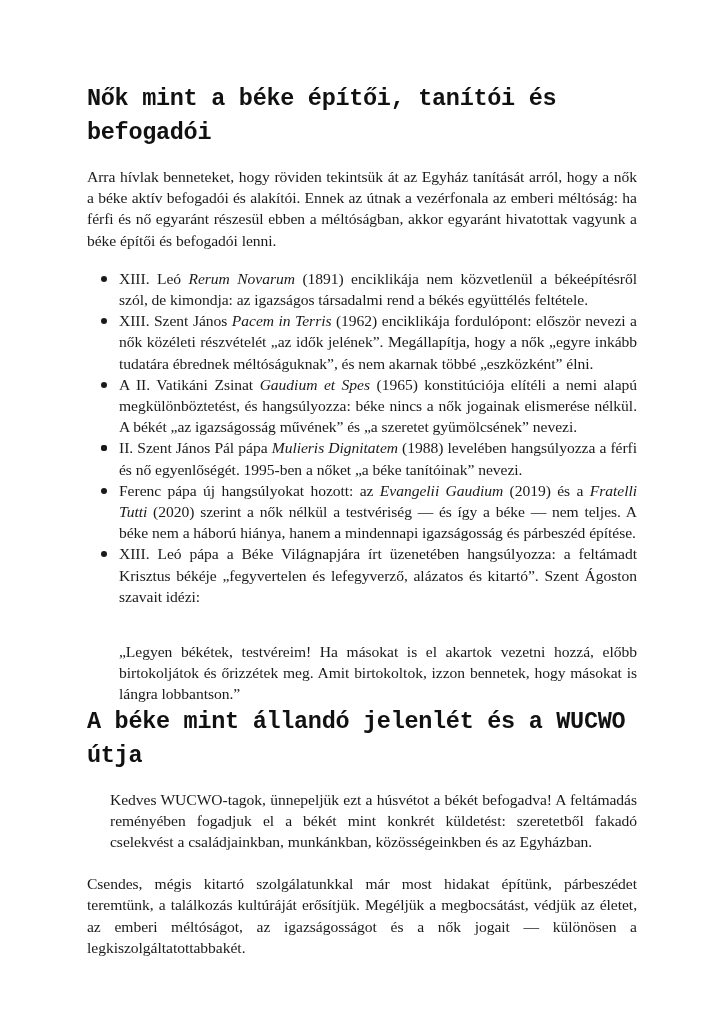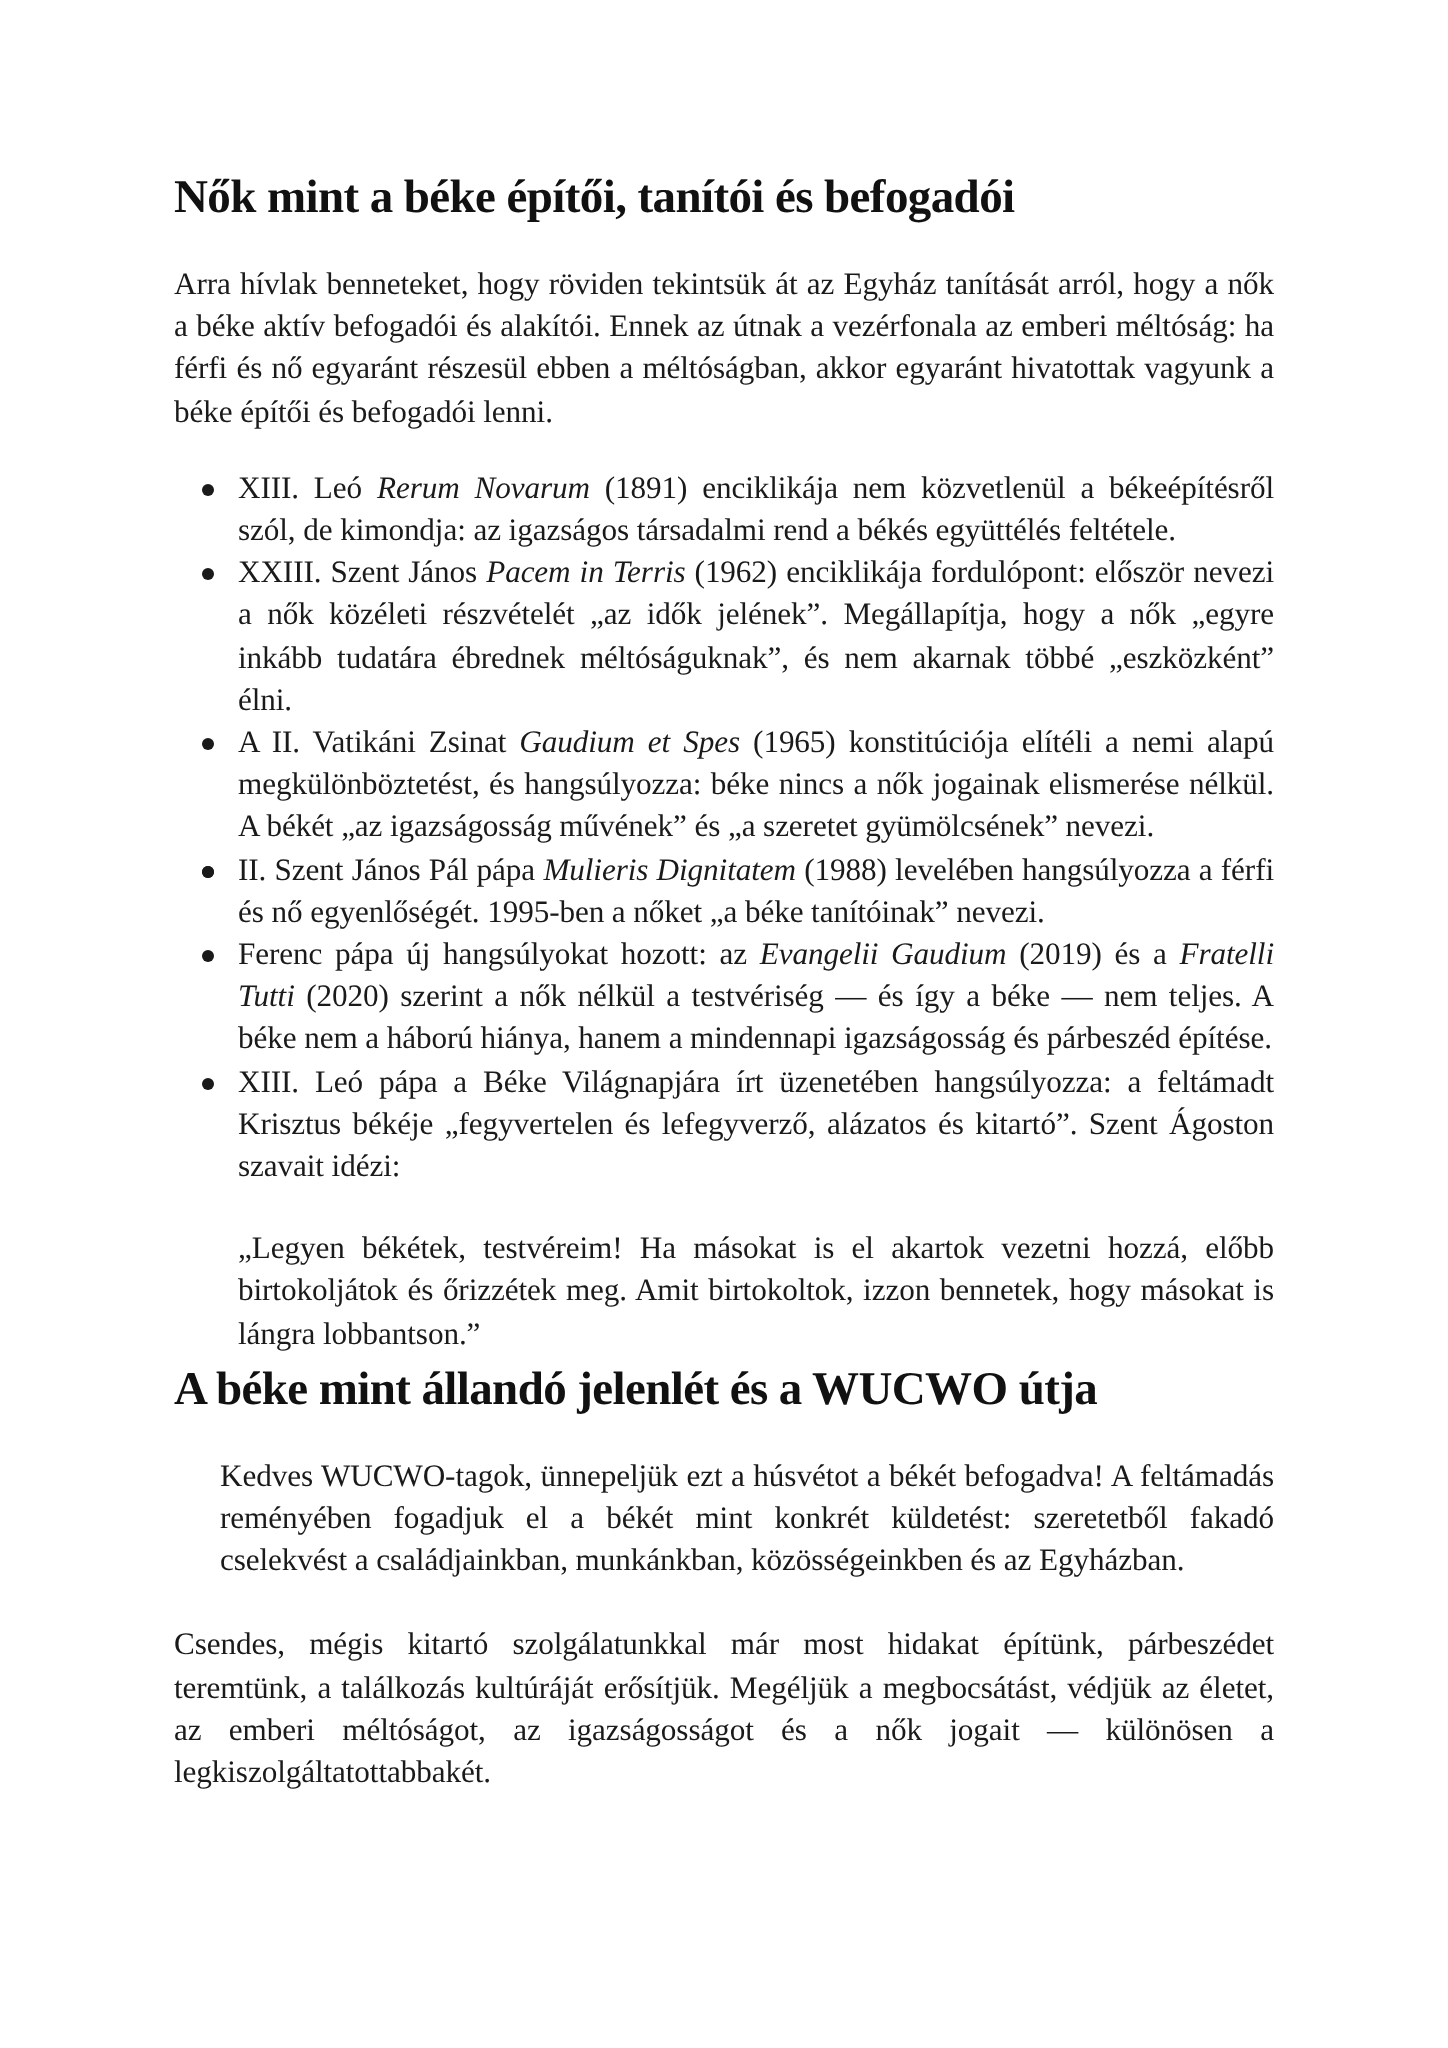--- a/index.html
+++ b/index.html
@@ -4,36 +4,36 @@
   <style>
     html, body { margin: 0; padding: 0; background: #ffffff; }
     body {
       width: 724px; height: 1024px; overflow: hidden;
       font-family: "Liberation Serif", "DejaVu Serif", serif;
       color: #1a1a1a;
     }
     .page { position: relative; width: 724px; height: 1024px; }
     .content { position: absolute; left: 87px; top: 82px; width: 550px; }
     h1 {
-      font-family: Liberation Serif, serif;
+      font-family: Liberation Mono, monospace;
       font-weight: bold; font-size: 23.5px; letter-spacing: -0.3px;
       margin: 0; line-height: 34px; color: #111;
     }
     p, li {
       font-size: 15.6px; line-height: 21.2px; text-align: justify;
       margin: 0; letter-spacing: -0.05px;
     }
     p.lead { margin-top: 16px; }
     ul { list-style: none; margin: 17px 0 0 0; padding: 0; }
     ul li { position: relative; padding-left: 32px; }
     ul li .bullet {
       position: absolute; left: 14px; top: 8px;
       width: 6px; height: 6px; border-radius: 50%; background: #1a1a1a;
     }
-    .quote { margin-top: 20px; padding-left: 32px; }
+    .quote { margin-top: 34px; padding-left: 32px; }
     h1.second { }
     p.body2 { margin-top: 16px; margin-left: 23px; }
     p.body3 { margin-top: 21px; }
     i { font-style: italic; }
   </style>
 </head>
 <body>
 
 <div class="page">
   <div class="content">
@@ -41,21 +41,21 @@
     <h1>Nők mint a béke építői, tanítói és befogadói</h1>
     <p class="lead">Arra hívlak benneteket, hogy röviden tekintsük át az Egyház tanítását arról, hogy a nők a béke aktív befogadói és alakítói. Ennek az útnak a vezérfonala az emberi méltóság: ha férfi és nő egyaránt részesül ebben a méltóságban, akkor egyaránt hivatottak vagyunk a béke építői és befogadói lenni.</p>
 
     <ul>
       <li>
         <span class="bullet"></span>
         <span>XIII. Leó </span><i>Rerum Novarum</i><span> (1891) enciklikája nem közvetlenül a békeépítésről szól, de kimondja: az igazságos társadalmi rend a békés együttélés feltétele.</span>
       </li>
       <li>
         <span class="bullet"></span>
-        <span>XXIII. Szent János </span><i>Pacem in Terris</i><span> (1962) enciklikája fordulópont: először nevezi a nők közéleti részvételét „az idők jelének”. Megállapítja, hogy a nők „egyre inkább tudatára ébrednek méltóságuknak”, és nem akarnak többé „eszközként” élni.</span>
+        <span>XIII. Szent János </span><i>Pacem in Terris</i><span> (1962) enciklikája fordulópont: először nevezi a nők közéleti részvételét „az idők jelének”. Megállapítja, hogy a nők „egyre inkább tudatára ébrednek méltóságuknak”, és nem akarnak többé „eszközként” élni.</span>
       </li>
       <li>
         <span class="bullet"></span>
         <span>A II. Vatikáni Zsinat </span><i>Gaudium et Spes</i><span> (1965) konstitúciója elítéli a nemi alapú megkülönböztetést, és hangsúlyozza: béke nincs a nők jogainak elismerése nélkül. A békét „az igazságosság művének” és „a szeretet gyümölcsének” nevezi.</span>
       </li>
       <li>
         <span class="bullet"></span>
       </li>
       <li>
         <span class="bullet"></span>

